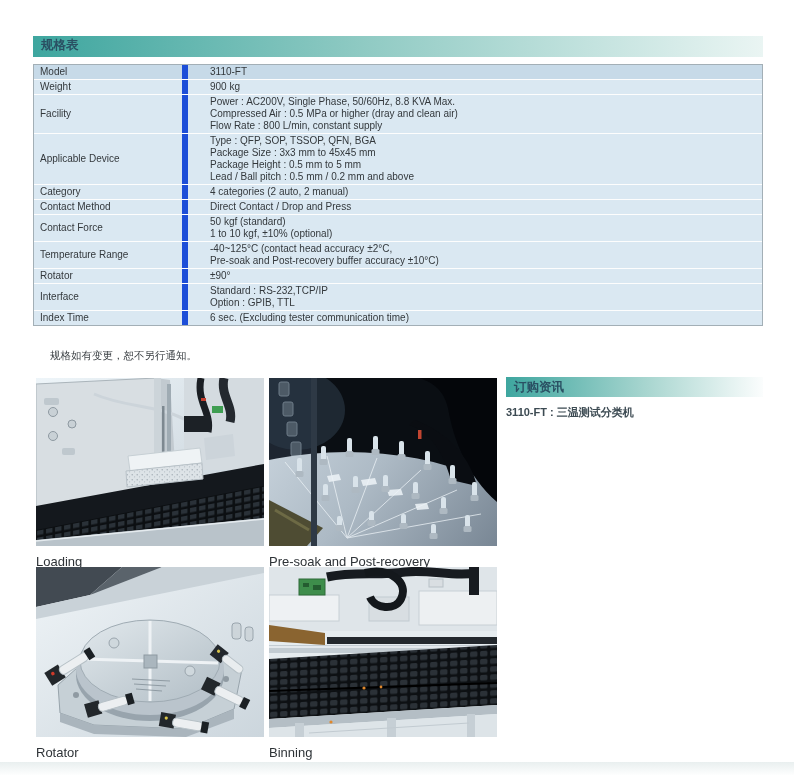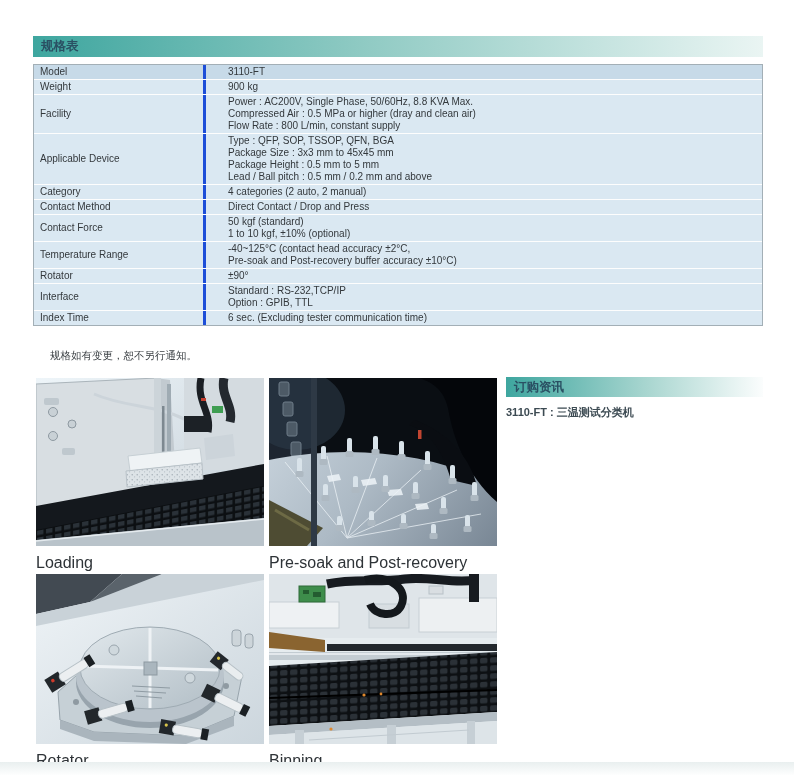--- a/index.html
+++ b/index.html
@@ -3,43 +3,43 @@
 <meta charset="utf-8">
 <style>
   * { margin:0; padding:0; box-sizing:border-box; }
   body { background:#fff; font-family:"Liberation Sans", sans-serif; }
   .page { position:relative; width:794px; height:777px; background:#fff; overflow:hidden; }
 
   
   .bar { position:absolute; height:21px; line-height:21px; padding-left:8px;
          font-size:12.5px; font-weight:bold; color:#2a5063;
          background:linear-gradient(to right, #3ea69f 0%, #8fcac3 45%, #eaf5f3 100%); }
-  #spec-bar { left:33px; top:36px; width:730px; }
+  #spec-bar { left:33px; top:36px; width:730px;font-family:Liberation Mono, monospace; }
   #order-bar { left:506px; top:377px; width:257px; height:20px; line-height:20px;
                background:linear-gradient(to right, #3ea69f 0%, #a9d6d0 55%, #fbfdfd 100%); }
 
   
   .spec-table { position:absolute; left:33px; top:64px; width:730px;
                 border:1px solid #a3afb6; border-top:1px solid #a3afb6; background:#fff; }
   .spec-row { display:flex; background:#dae8f2; border-top:1px solid #fdfdfd; }
   .spec-row:first-child { border-top:none; background:#c7dae8; }
-  .spec-label { width:172px; padding:1px 6px; font-size:10px; line-height:12px; color:#33383c;
-                border-right:3px solid #1d4ed8; display:flex; align-items:center; }
+  .spec-label { width:154px; padding:1px 6px; font-size:10px; line-height:12px; color:#33383c;
+                border-right:6px solid #1d4ed8; display:flex; align-items:center; }
   .spec-value { flex:1; padding:1px 22px; font-size:10px; line-height:12px; color:#33383c;
                 white-space:pre-line; display:flex; align-items:center; }
 
   .footnote { position:absolute; left:50px; top:349px; font-size:10.5px; color:#3a3f43; }
 
   
   .photo-grid { position:absolute; left:36px; top:378px; width:461px;
                 display:grid; grid-template-columns:228px 228px; column-gap:5px; }
   .photo-fig { width:228px; }
   .photo-frame { width:228px; height:168px; overflow:hidden; background:#20262c; }
   .photo-frame svg { display:block; }
-  .photo-caption { height:28px; padding-top:8px; font-size:16px; color:#2e3337; }
+  .photo-caption { height:21px; padding-top:8px; font-size:13px; color:#2e3337; }
 
   
   .order-item { position:absolute; left:506px; top:405px; font-size:11px; font-weight:bold; color:#3c4a52; }
 
   
   .footer-band { position:absolute; left:0; top:762px; width:794px; height:13px;
                  background:linear-gradient(to bottom, #e9efef, #fdfefe); }
 </style>
 </head>
 <body>

